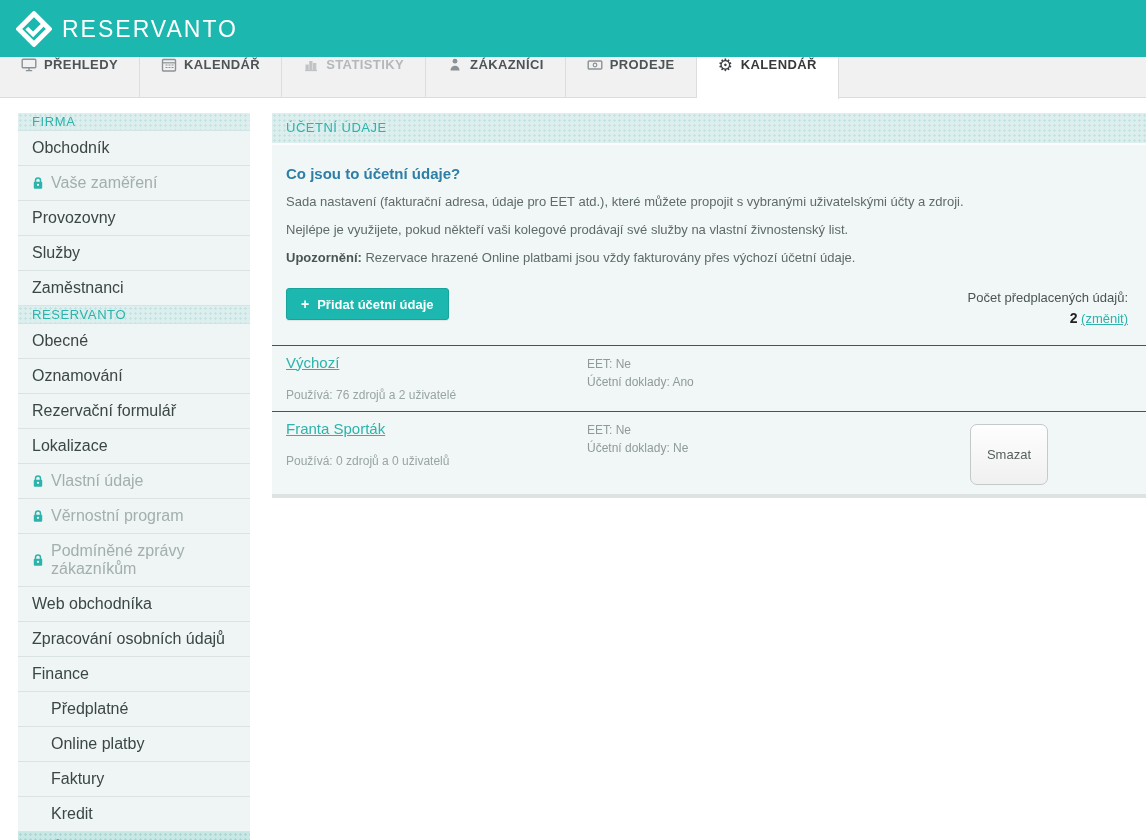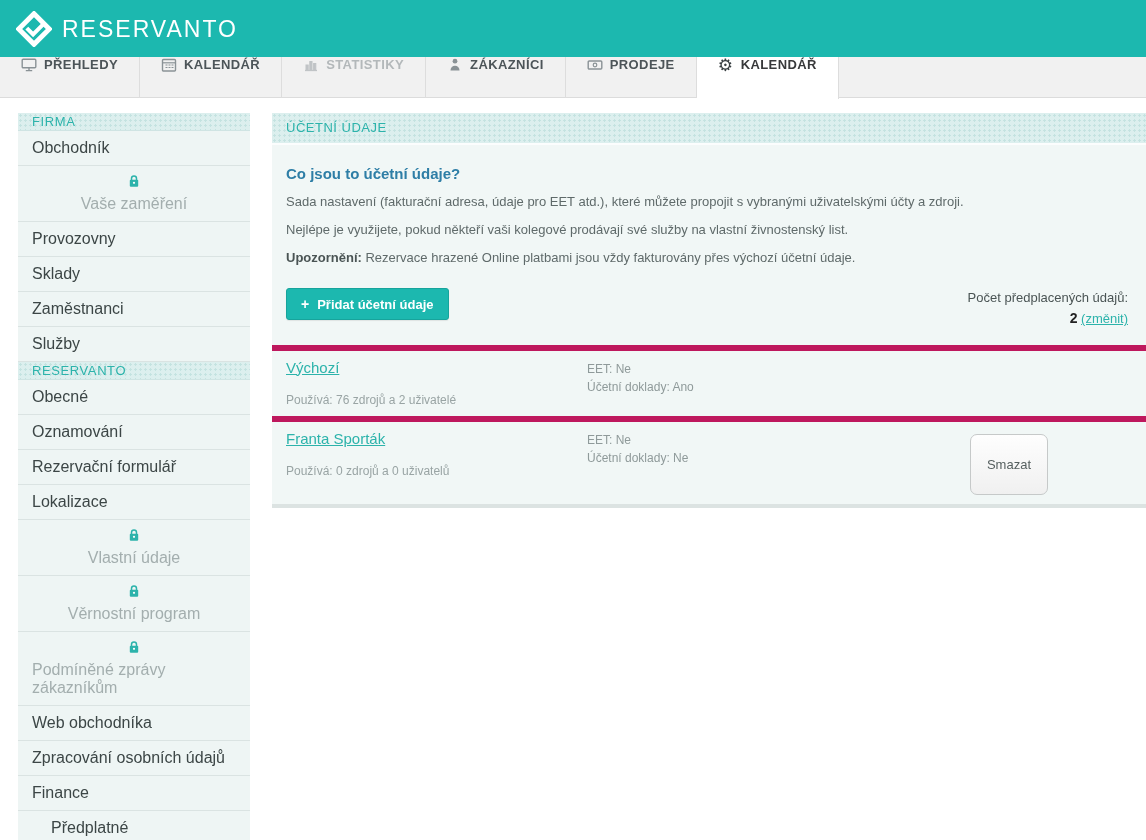--- a/index.html
+++ b/index.html
@@ -27,21 +27,21 @@
   
   .sidebar { width:232px; border-bottom:3px solid #b7c5c7; }
   .dotted { background-color:#dcefee;
             background-image:radial-gradient(rgba(110,180,175,.22) 1px, transparent 1.3px);
             background-size:5px 5px; }
   .side-header { padding:1px 14px; font-size:13px; color:#2cb3ab; letter-spacing:.6px;
                  border-bottom:1px solid #cfe4e3; }
   .side-item { background:#eef5f4; padding:8px 14px; font-size:16px; color:#3c4646;
                border-bottom:1px solid #dae3e2; cursor:pointer; display:flex; align-items:center; gap:7px; }
   .side-item.indent { padding-left:33px; }
-  .side-item.locked { color:#a3aeae;flex-direction:column; }
+  .side-item.locked { color:#a3aeae; }
   .side-item.active { background-color:#c8e7e5;
             background-image:radial-gradient(rgba(90,165,160,.25) 1px, transparent 1.3px);
             background-size:5px 5px; }
   .lock { display:inline-flex; width:12px; height:14px; }
 
   
   .content { flex:1; }
   .content-title { padding:7px 14px 8px; font-size:13px; color:#2cb3ab; letter-spacing:.5px;
                    border-bottom:2px solid #fbfdfd; }
   .content-body { background:#f1f7f6; border-bottom:4px solid #dce3e2; padding:14px 0 0; }
@@ -53,21 +53,21 @@
   .toolbar { display:flex; justify-content:space-between; align-items:flex-start; padding:10px 14px 16px; }
   .btn-add { background:#1cb8af; color:#ffffff; border:1px solid #17a49c; border-radius:3px;
              font-size:13px; font-weight:bold; padding:7px 14px; cursor:pointer; display:flex; gap:8px;
              align-items:center; font-family:inherit; box-shadow:0 1px 1px rgba(0,0,0,.08); }
   .btn-add .plus { font-weight:bold; font-size:14px; }
   .prepaid { text-align:right; font-size:13px; color:#4a5454; padding-right:4px; line-height:1.5; }
   .prepaid b { font-size:14px; color:#222222; }
   .prepaid a { color:#2cb3ab; text-decoration:underline; cursor:pointer; }
 
   .rows { }
-  .row { display:grid; grid-template-columns:315px 1fr 160px; border-top:6px solid #be185d;
+  .row { display:grid; grid-template-columns:315px 1fr 160px; border-top:1px solid #be185d;
          padding:8px 0 9px; align-items:flex-start; }
   .col-name { padding-left:14px; }
   .row-link { font-size:15px; color:#2cb3ab; text-decoration:underline; cursor:pointer; }
   .row-sub { font-size:12px; color:#99a4a4; margin-top:16px; }
   .col-eet { font-size:12px; color:#8f9a9a; line-height:1.55; padding-top:1px; }
   .col-action { display:flex; justify-content:flex-end; padding-right:98px; padding-top:4px; }
   .btn-del { background:linear-gradient(#fefefe,#f0f0f0); border:1px solid #c6c9c9; border-radius:7px;
              color:#555f5f; font-size:13px; padding:22px 16px; cursor:pointer; font-family:inherit; }
 </style>
 </head>
@@ -152,27 +152,24 @@
             <rect x="1.8" y="5.8" width="8.4" height="7" rx="1" fill="#2cb3ab"></rect>
             <circle cx="6" cy="8.8" r="1.1" fill="#ffffff"></circle>
           </svg>
         </span>
       <span>Vaše zaměření</span>
     </div>
     <div class="side-item">
         <span>Provozovny</span>
       </div>
     <div class="side-item">
-        <span>Sklady</span>
+        <span>Služby</span>
       </div>
     <div class="side-item">
         <span>Zaměstnanci</span>
-      </div>
-    <div class="side-item">
-        <span>Služby</span>
       </div>
 
     <div class="side-header dotted">RESERVANTO</div>
     <div class="side-item">
         <span>Obecné</span>
       </div>
     <div class="side-item">
         <span>Oznamování</span>
       </div>
     <div class="side-item">

